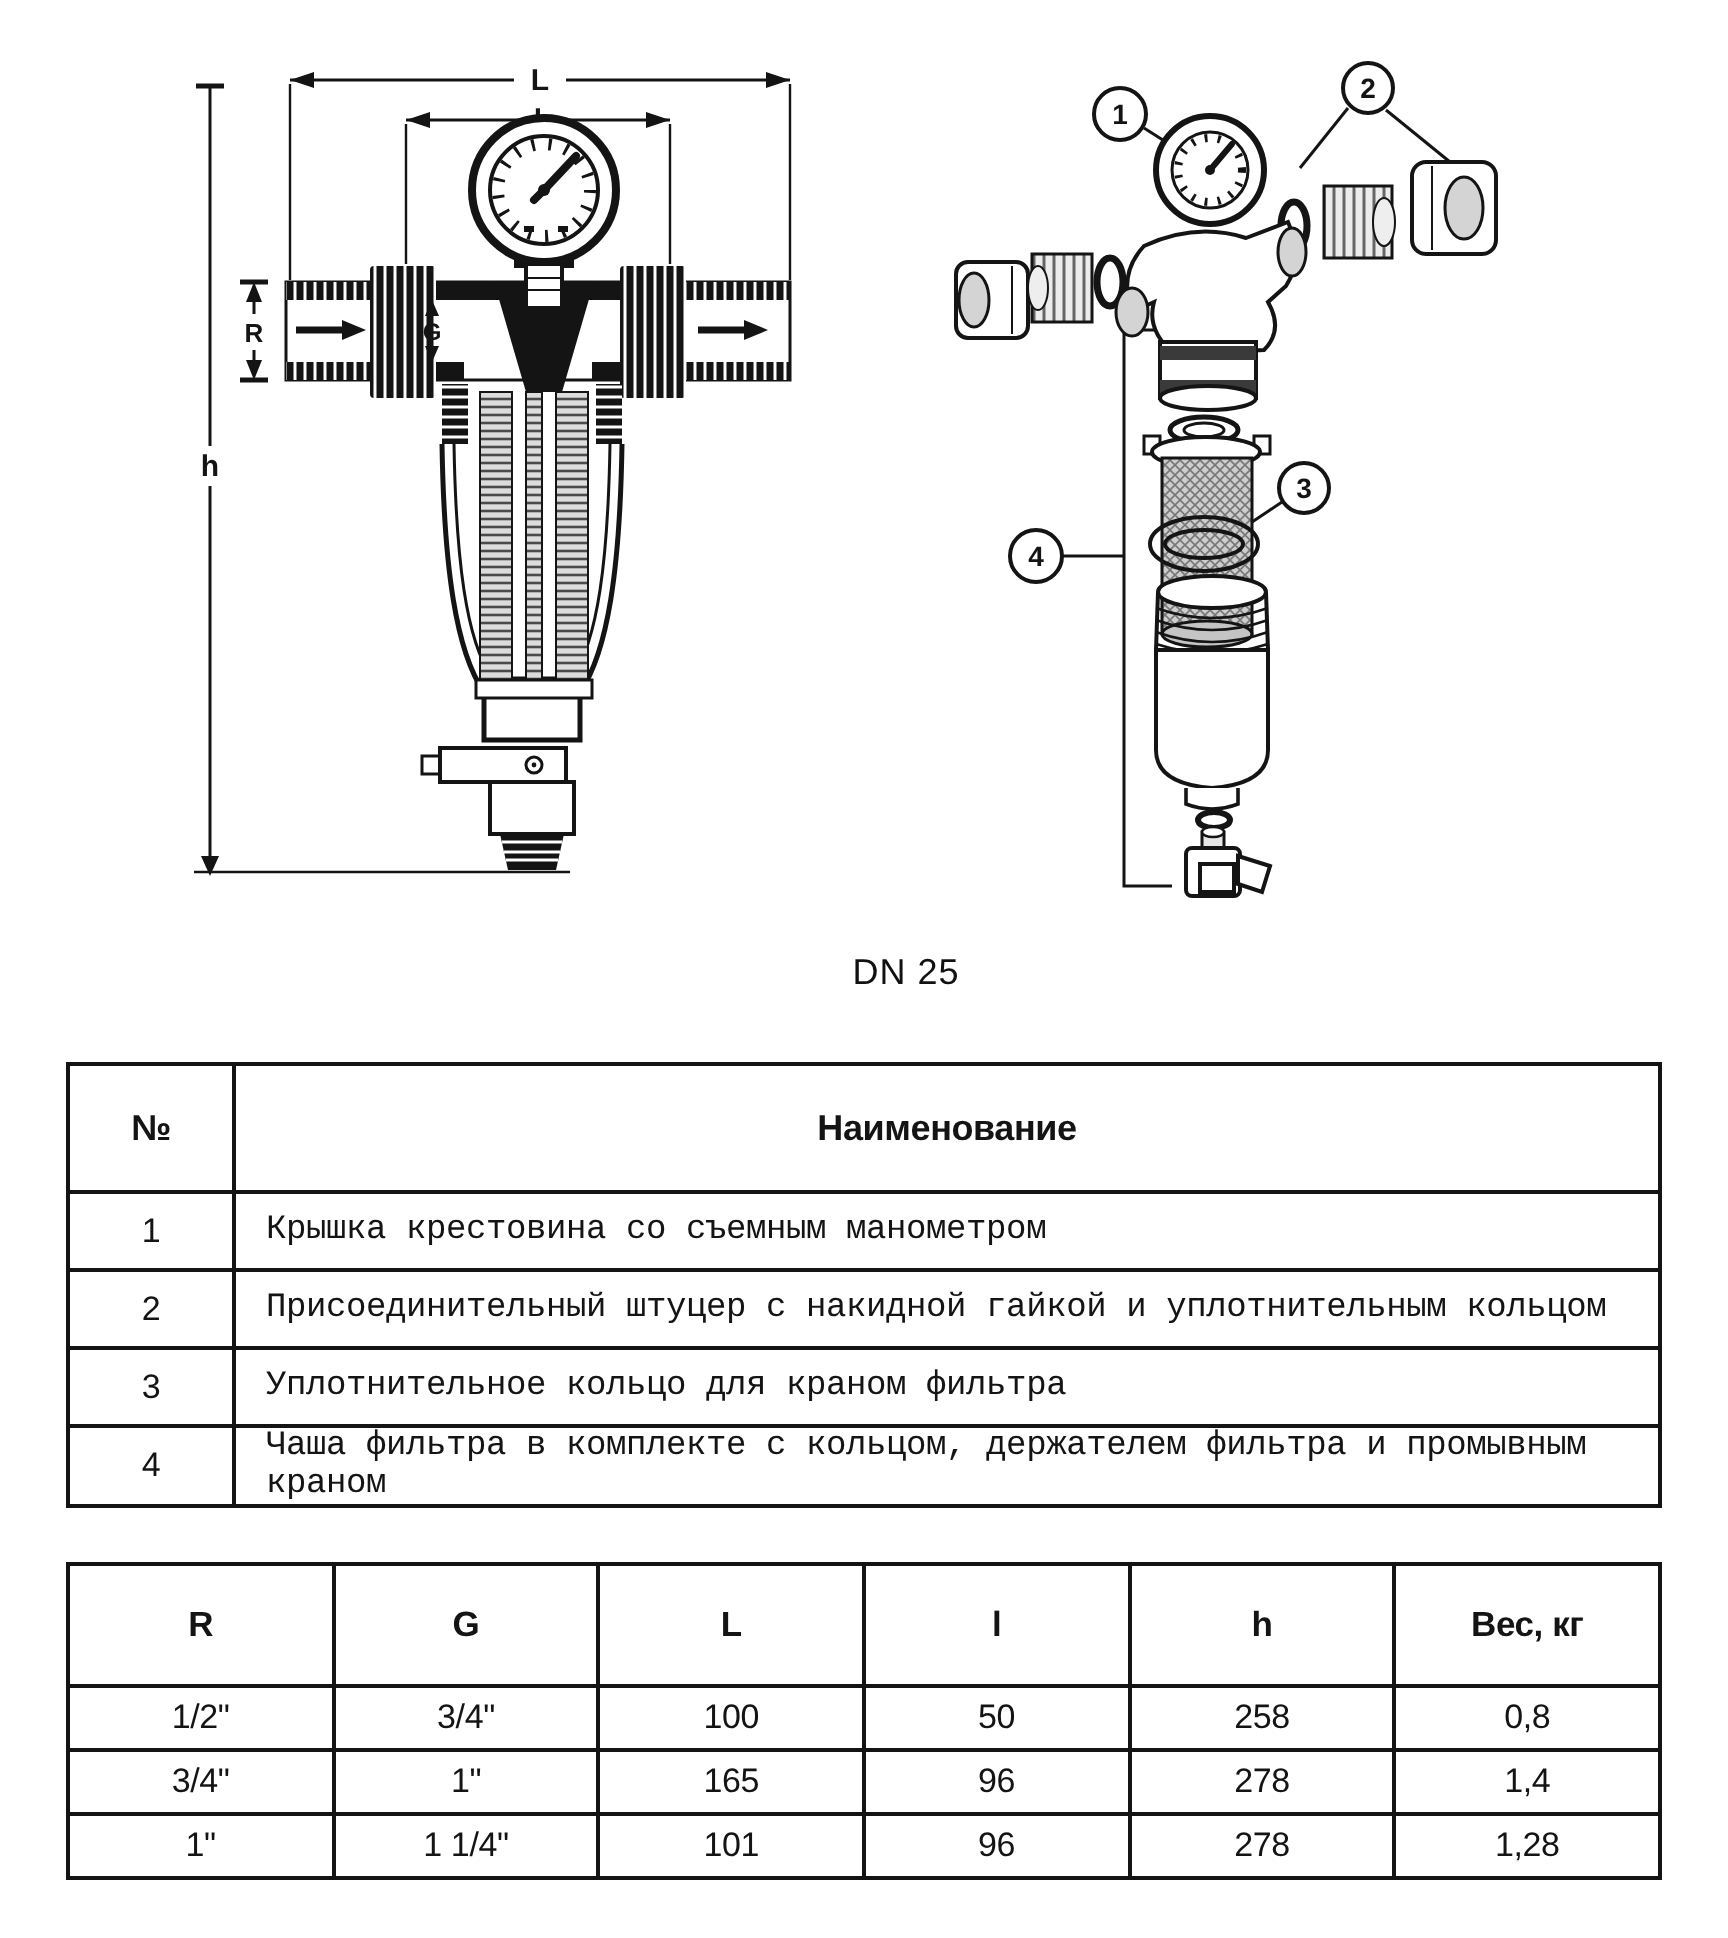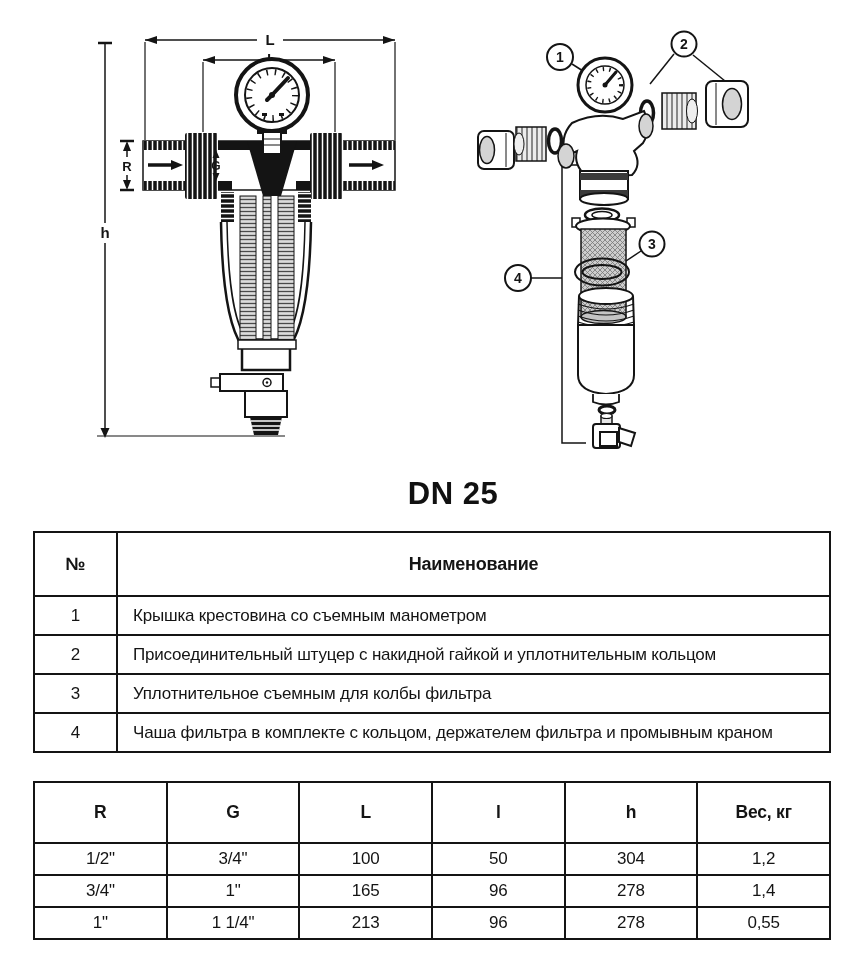--- a/index.html
+++ b/index.html
@@ -11,31 +11,31 @@
   }
   svg { position:absolute; }
   #dim-drawing  { left:85px;  top:26px; }
   #expl-drawing { left:460px; top:25px; }
 
   .svg-label { font-family:"Liberation Sans","DejaVu Sans",sans-serif; font-weight:bold; fill:#141414; }
 
   .dn-title {
     position:absolute; top:476px; left:0; width:100%;
     padding-left:42px; text-align:center;
-    font-size:31px; font-weight:bold; letter-spacing:.5px; color:#111;
+    font-size:18px; font-weight:normal; letter-spacing:.5px; color:#111;
   }
 
   table { position:absolute; border-collapse:collapse; table-layout:fixed; background:#fff; }
   th, td { border:2px solid #141414; letter-spacing:-.2px; }
 
   #parts-table { left:33px; top:531px; width:798px; }
   #parts-table th { height:64px; font-size:18px; text-align:center; vertical-align:middle; }
   #parts-table td { height:39px; font-size:17px; vertical-align:middle; }
   #parts-table td.c-num { text-align:center; }
-  #parts-table td.c-name { text-align:left; padding-left:15px; }
+  #parts-table td.c-name { text-align:left; padding-left:15px;font-family:Liberation Mono, monospace; }
 
   #specs-table { left:33px; top:781px; width:798px; }
   #specs-table th { height:61px; font-size:17.5px; text-align:center; vertical-align:middle; }
   #specs-table td { height:32px; font-size:17px; text-align:center; vertical-align:middle; }
 </style>
 </head>
 <body>
 
 <div class="page">
 
@@ -292,21 +292,21 @@
       <tr>
         <td class="c-num">1</td>
         <td class="c-name">Крышка крестовина со съемным манометром</td>
       </tr>
       <tr>
         <td class="c-num">2</td>
         <td class="c-name">Присоединительный штуцер с накидной гайкой и уплотнительным кольцом</td>
       </tr>
       <tr>
         <td class="c-num">3</td>
-        <td class="c-name">Уплотнительное съемным для колбы фильтра</td>
+        <td class="c-name">Уплотнительное кольцо для краном фильтра</td>
       </tr>
       <tr>
         <td class="c-num">4</td>
         <td class="c-name">Чаша фильтра в комплекте с кольцом, держателем фильтра и промывным краном</td>
       </tr>
     </tbody>
   </table>
 
   <table id="specs-table">
     <colgroup>
@@ -326,35 +326,35 @@
         <th>h</th>
         <th>Вес, кг</th>
       </tr>
     </thead>
     <tbody>
       <tr>
         <td>1/2"</td>
         <td>3/4"</td>
         <td>100</td>
         <td>50</td>
-        <td>304</td>
-        <td>1,2</td>
+        <td>258</td>
+        <td>0,8</td>
       </tr>
       <tr>
         <td>3/4"</td>
         <td>1"</td>
         <td>165</td>
         <td>96</td>
         <td>278</td>
         <td>1,4</td>
       </tr>
       <tr>
         <td>1"</td>
         <td>1 1/4"</td>
-        <td>213</td>
+        <td>101</td>
         <td>96</td>
         <td>278</td>
-        <td>0,55</td>
+        <td>1,28</td>
       </tr>
     </tbody>
   </table>
 
 </div>
 
 </body></html>

